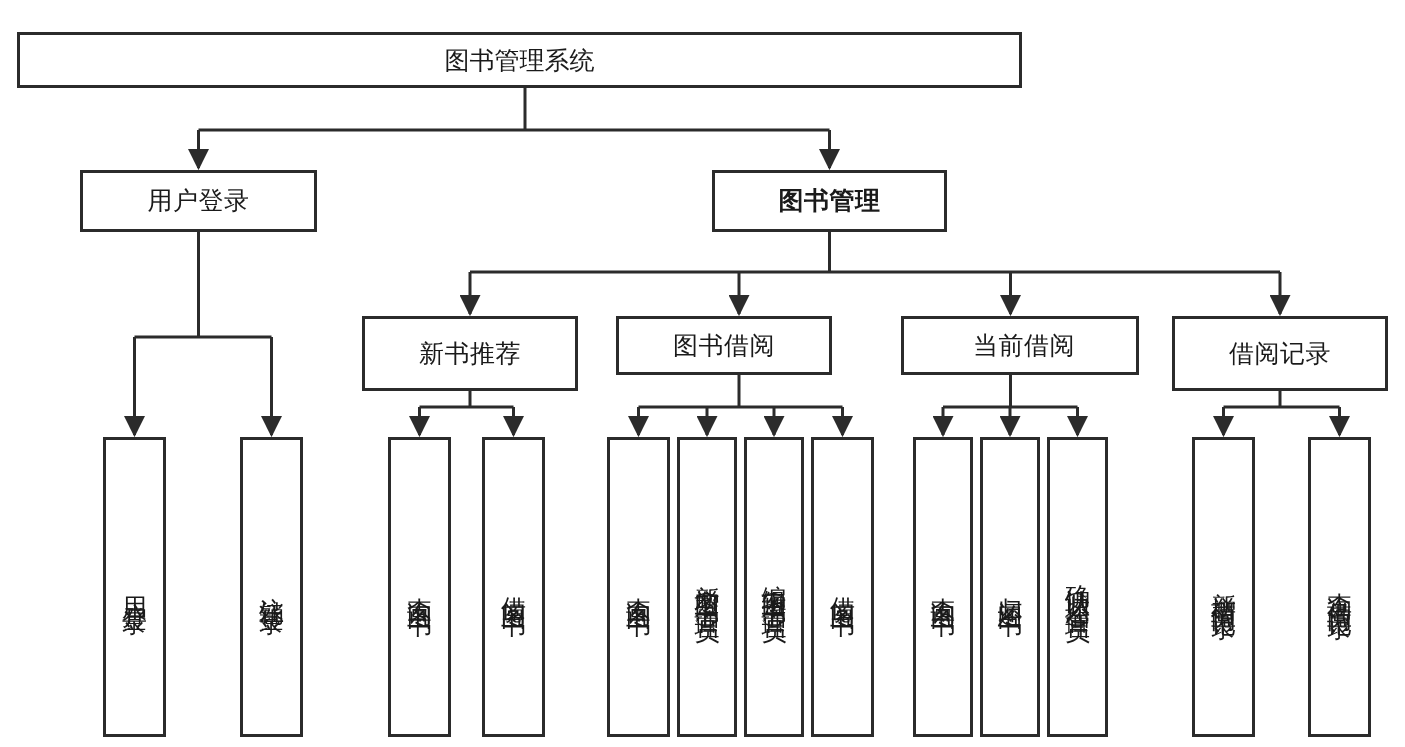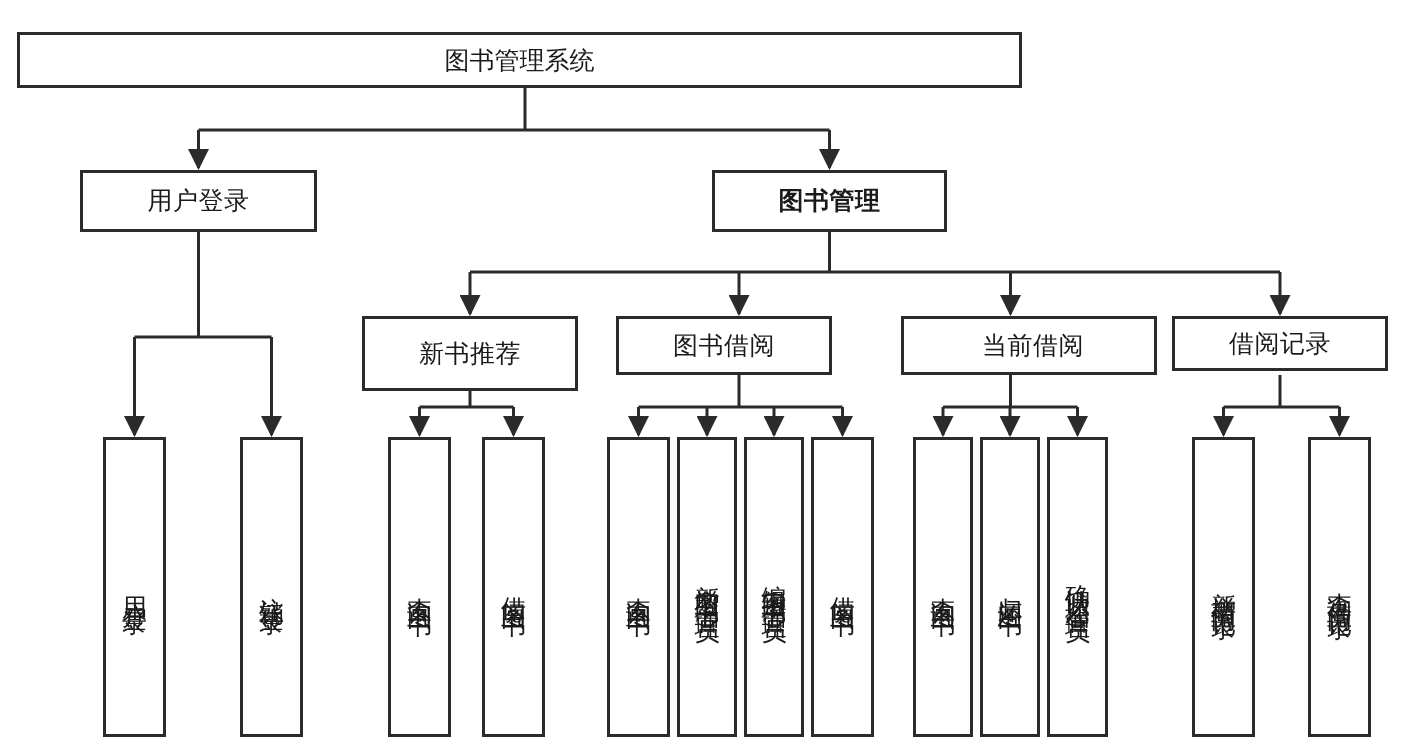--- a/index.html
+++ b/index.html
@@ -127,24 +127,24 @@
         <span>图书管理</span>
       </div>
     </div>
   <div id="level3-layer">
       <div class="node node-h" style="left: 362px; top: 316px; width: 216px; height: 75px;">
         <span>新书推荐</span>
       </div>
       <div class="node node-h" style="left: 616px; top: 316px; width: 216px; height: 59px;">
         <span>图书借阅</span>
       </div>
-      <div class="node node-h" style="left: 901px; top: 316px; width: 256px; height: 59px; padding-left: 8px;">
+      <div class="node node-h" style="left: 901px; top: 316px; width: 238px; height: 59px; padding-left: 8px;">
         <span>当前借阅</span>
       </div>
-      <div class="node node-h" style="left: 1172px; top: 316px; width: 216px; height: 55px;">
+      <div class="node node-h" style="left: 1172px; top: 316px; width: 216px; height: 75px;">
         <span>借阅记录</span>
       </div>
     </div>
   <div id="leaf-layer">
       <div class="node node-leaf" style="left: 103px; top: 437px; width: 63px; height: 300px;">
         <span class="vlabel">用户登录</span>
       </div>
       <div class="node node-leaf" style="left: 240px; top: 437px; width: 63px; height: 300px;">
         <span class="vlabel">注销登录</span>
       </div>

